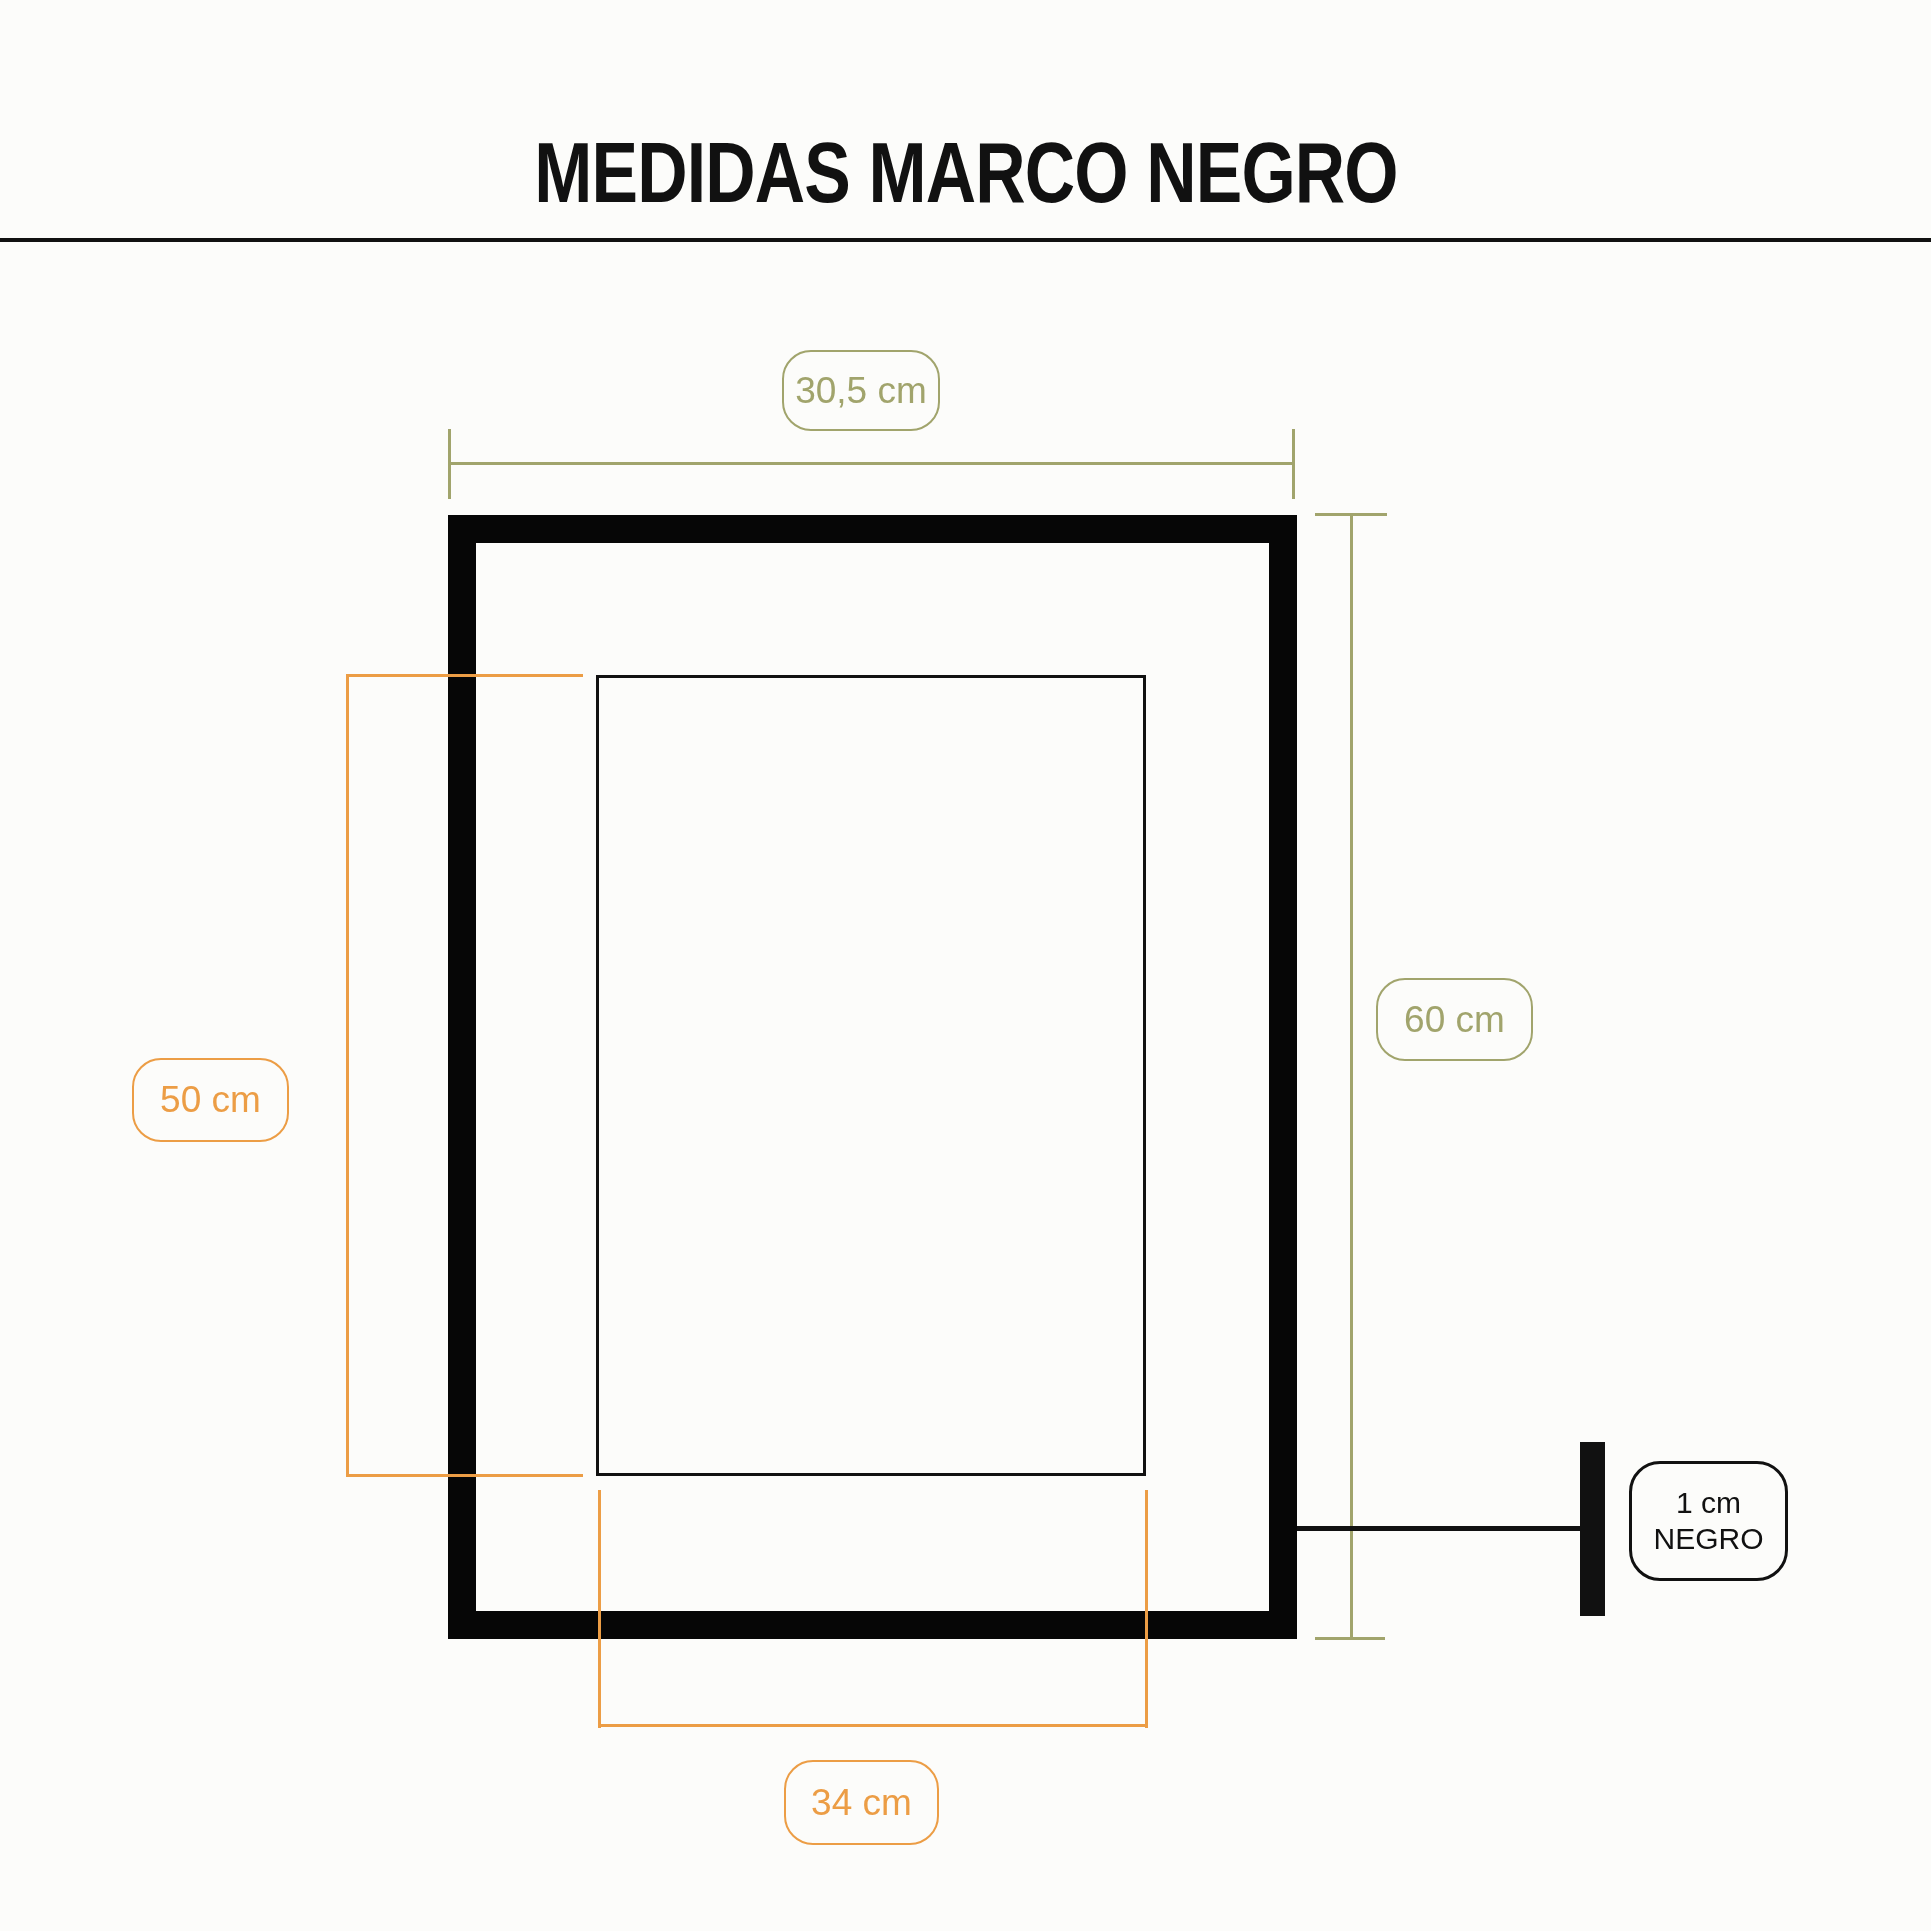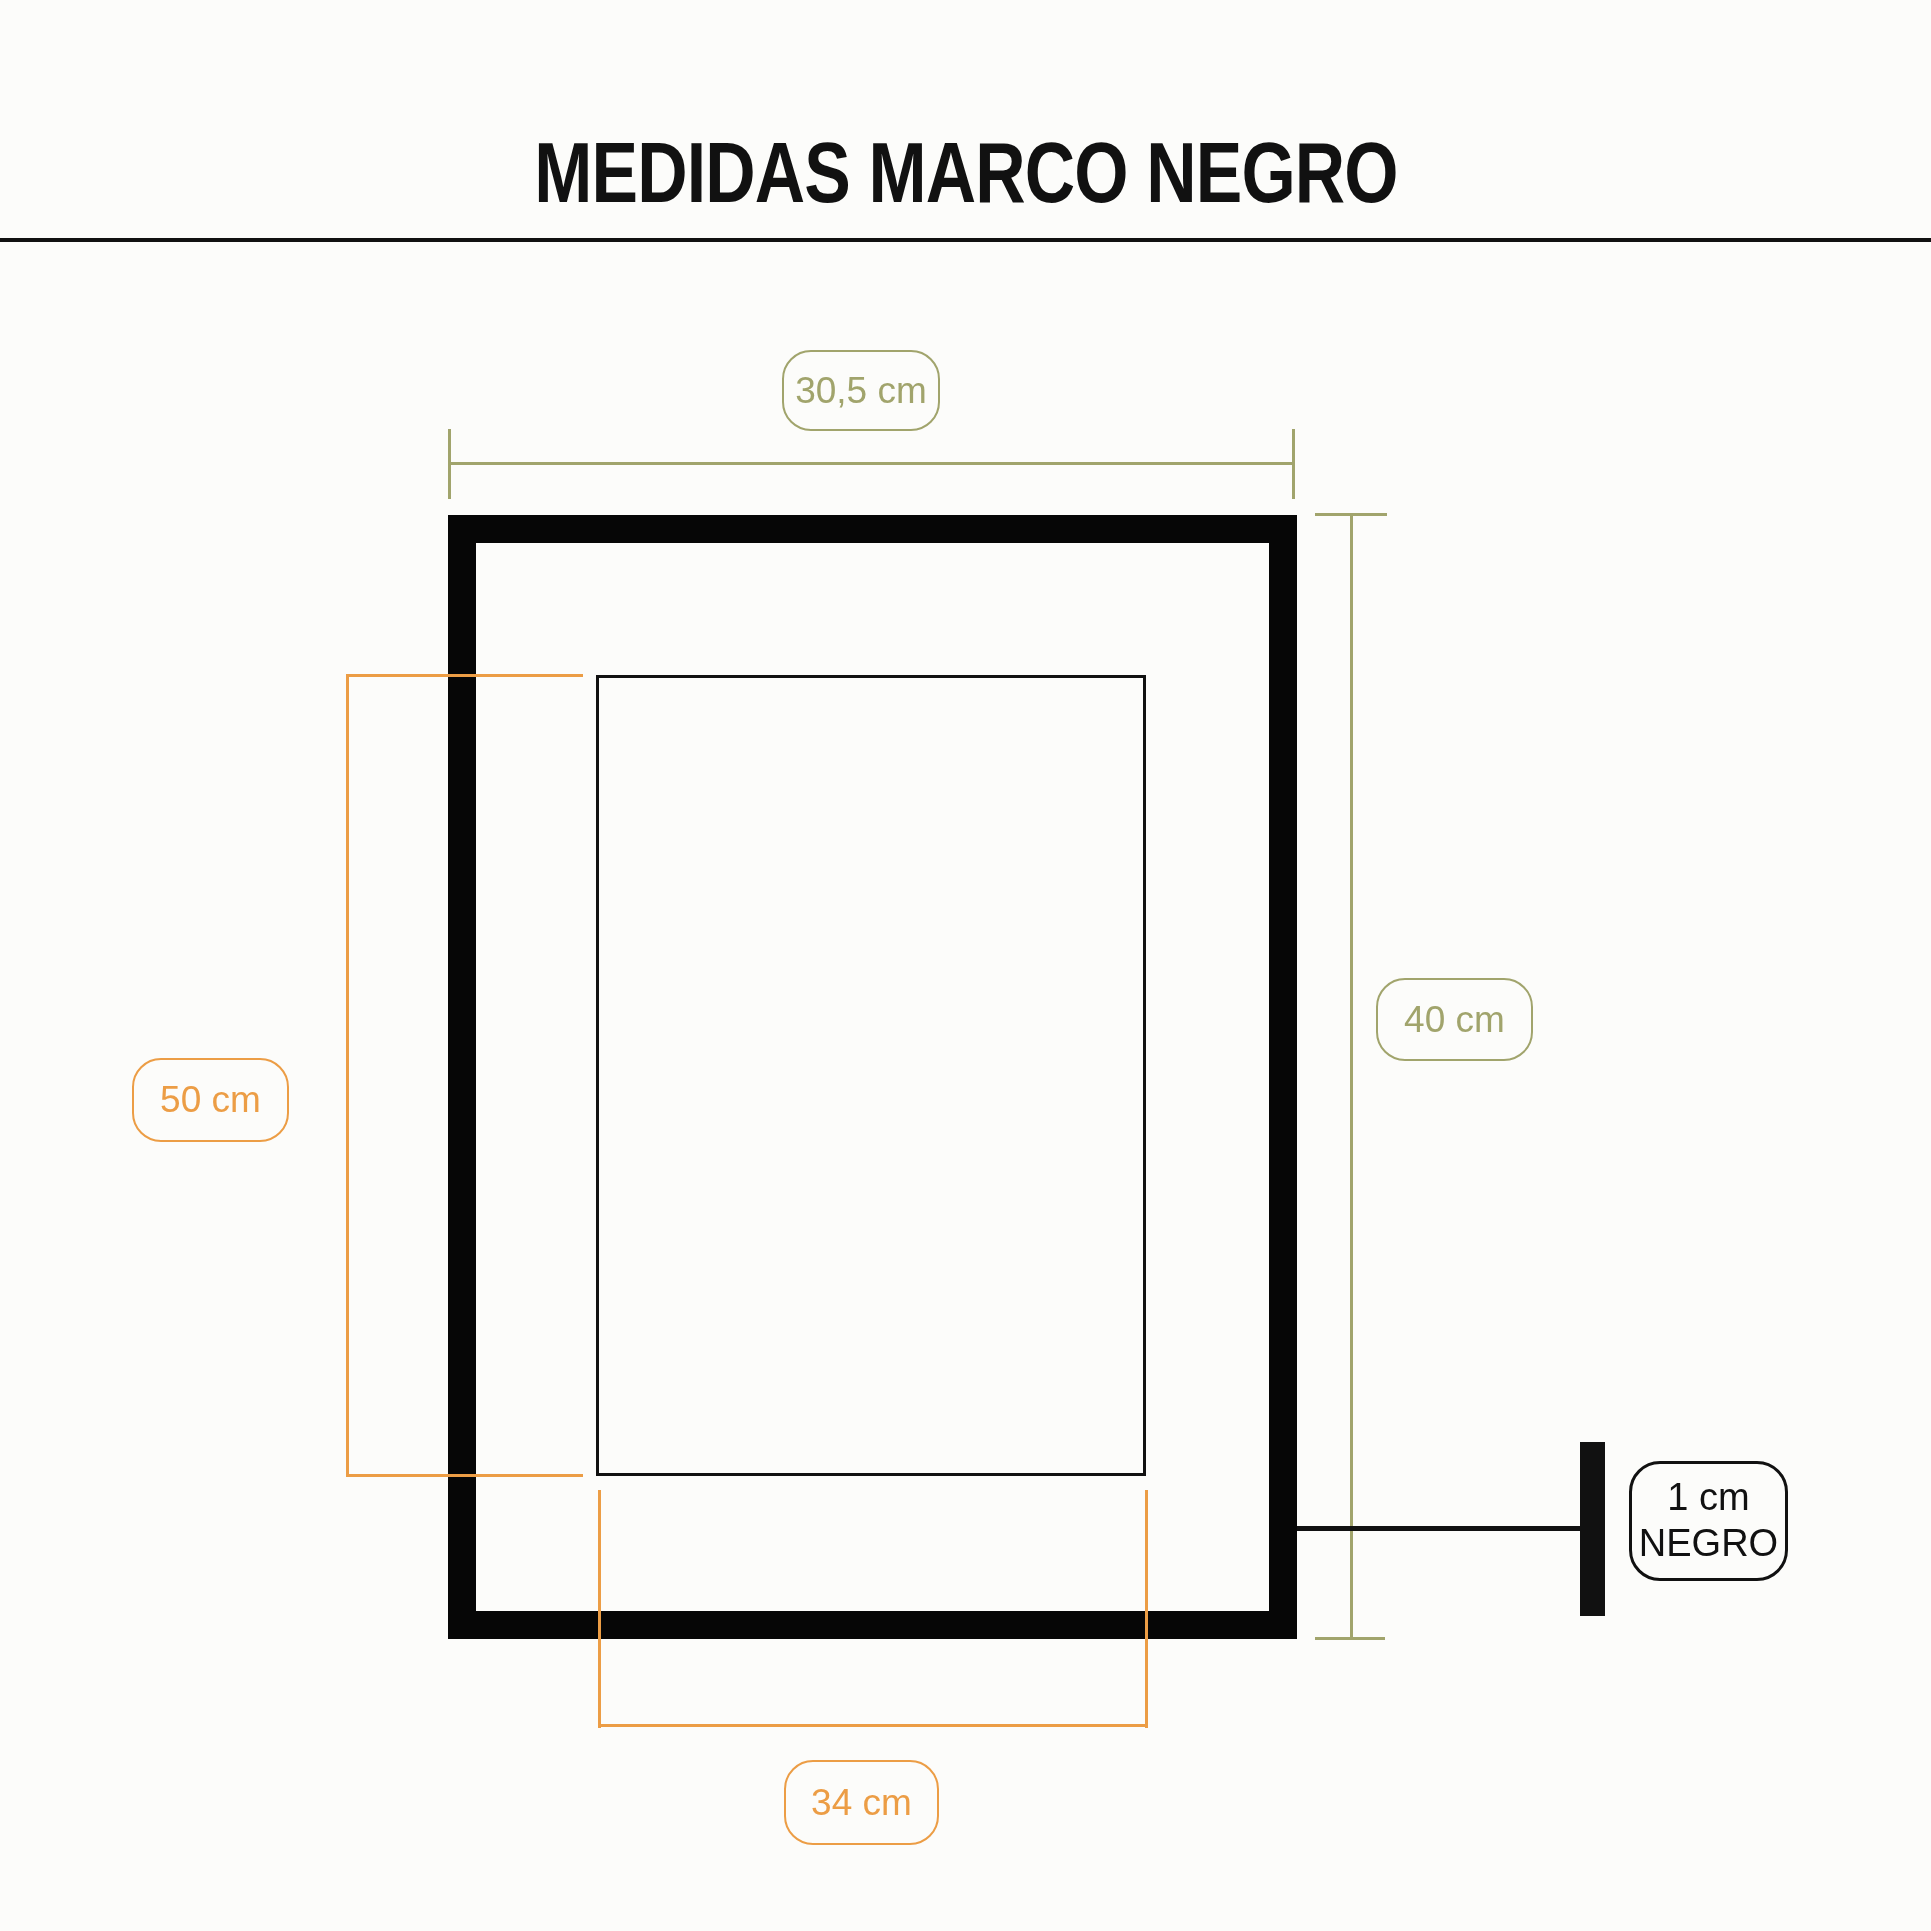--- a/index.html
+++ b/index.html
@@ -102,21 +102,21 @@
   .depth-label{
     position:absolute;
     left:1629px;top:1461px;
     width:159px;height:120px;
     border:3.9px solid var(--ink);
     border-radius:31px;
     background:var(--bg);
     display:flex;flex-direction:column;
     align-items:center;justify-content:center;
     color:var(--ink);
-    font-size:38px;
+    font-size:30px;
     line-height:1.2;
     text-align:center;
   }
 </style>
 </head>
 <body>
 
 <div class="stage">
 
   <h1 class="page-title">MEDIDAS MARCO NEGRO</h1>
@@ -126,21 +126,21 @@
   <div class="abs frame-opening"></div>
 
   <div class="line olive dim-top-line"></div>
   <div class="line olive dim-top-tick-l"></div>
   <div class="line olive dim-top-tick-r"></div>
   <div class="pill olive-pill pill-top">30,5 cm</div>
 
   <div class="line olive dim-right-line"></div>
   <div class="line olive dim-right-cap-t"></div>
   <div class="line olive dim-right-cap-b"></div>
-  <div class="pill olive-pill pill-right">40 cm</div>
+  <div class="pill olive-pill pill-right">60 cm</div>
 
   <div class="line orange dim-left-line"></div>
   <div class="line orange dim-left-cap-t"></div>
   <div class="line orange dim-left-cap-b"></div>
   <div class="pill orange-pill pill-left">50 cm</div>
 
   <div class="line orange dim-bottom-tick-l"></div>
   <div class="line orange dim-bottom-tick-r"></div>
   <div class="line orange dim-bottom-line"></div>
   <div class="pill orange-pill pill-bottom">34 cm</div>

